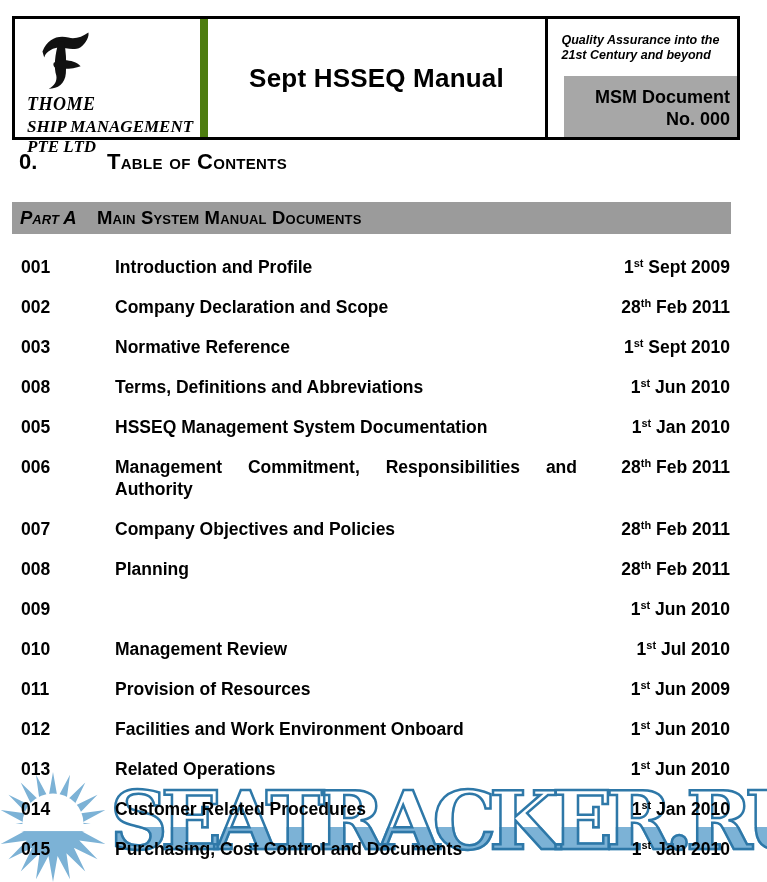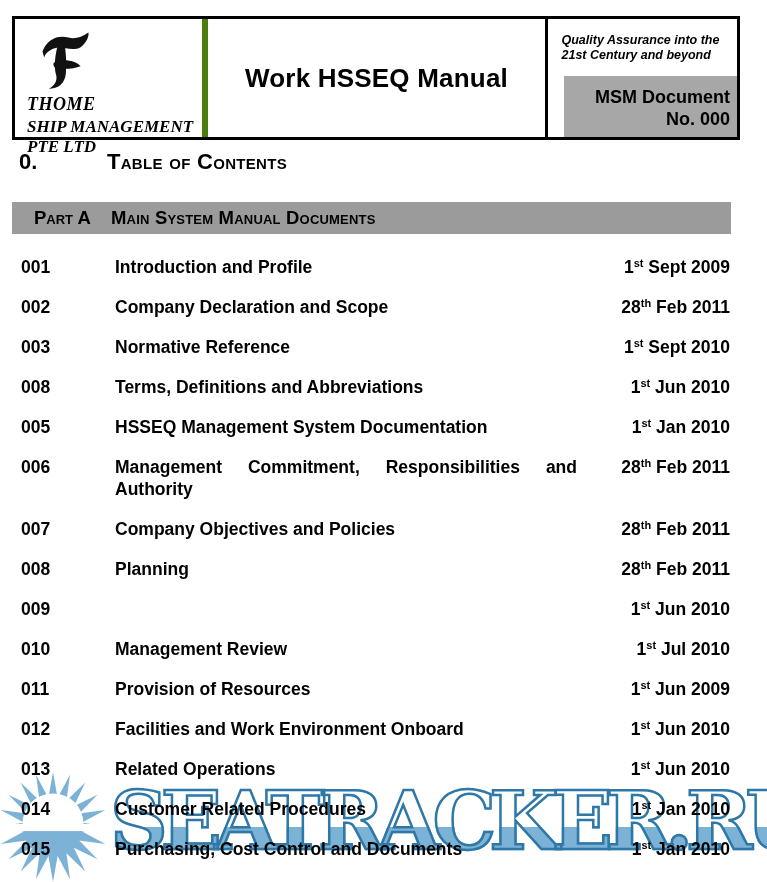--- a/index.html
+++ b/index.html
@@ -29,21 +29,21 @@
   }
 
   
   .content{position:absolute;inset:0;z-index:10;}
 
   
   .header-table{
     position:absolute;left:12px;top:16px;width:728px;height:124px;
     border:3px solid #000;display:flex;background:transparent;
   }
-  .logo-cell{width:193px;border-right:6px solid #4d7c0f;padding:8px 0 14px 12px;}
+  .logo-cell{width:193px;border-right:8px solid #4d7c0f;padding:8px 0 14px 12px;}
   .logo-t{display:block;margin:2px 0 0 12px;}
   .logo-name{
     font-family:"Liberation Serif",serif;font-style:italic;font-weight:bold;
     font-size:18px;margin-top:1px;letter-spacing:0.5px;
   }
   .logo-sub{
     font-family:"Liberation Serif",serif;font-style:italic;font-weight:bold;
     font-size:17px;margin-top:2px;
   }
   .title-cell{flex:1;display:flex;align-items:center;justify-content:center;}
@@ -70,21 +70,21 @@
   .toc-heading .sec-num{width:88px;}
   .toc-heading .sec-title{font-variant:small-caps;letter-spacing:0.3px;}
 
   
   .part-bar{
     position:absolute;left:12px;top:202px;width:719px;height:32px;
     background:var(--bar-gray);
     display:flex;align-items:center;
     font-weight:bold;font-size:18.5px;font-variant:small-caps;
   }
-  .part-label{margin-left:22px;width:77px;}
+  .part-label{margin-left:8px;width:77px;font-style:italic;}
   .part-title{letter-spacing:0.2px;}
 
   
   .toc-list{position:absolute;left:21px;top:256px;width:709px;}
   .toc-row{
     display:flex;align-items:flex-start;
     font-weight:bold;font-size:17.5px;line-height:22px;
     margin-bottom:18px;
   }
   .toc-col-num{width:94px;flex:none;}
@@ -110,21 +110,21 @@
     <div class="logo-cell">
       <svg class="logo-t" width="52" height="64" viewBox="0 0 60 66">
         <path d="M4 22 C10 7 22 3 34 6 C42 8 50 5 57 0 C58 4 55 12 48 17 C38 23 24 14 14 20 C10 22 7 25 6 29 Z" fill="#111"></path>
         <path d="M23 10 C18 26 17 41 20 50 C21 56 18 62 11 65 C22 65 30 59 31 47 C32 33 31 21 29 11 Z" fill="#111"></path>
         <path d="M17 35 C27 30 41 32 48 39 C41 42 27 43 19 41 C17 40 16 37 17 35 Z" fill="#111"></path>
       </svg>
       <div class="logo-name">THOME</div>
       <div class="logo-sub">SHIP MANAGEMENT PTE LTD</div>
     </div>
     <div class="title-cell">
-      <span class="doc-title">Work HSSEQ Manual</span>
+      <span class="doc-title">Sept HSSEQ Manual</span>
     </div>
     <div class="right-cell">
       <div class="qa-tagline">
         <span>Quality Assurance into the 21st Century and beyond</span>
       </div>
       <div class="msm-box">
         <div>MSM Document</div>
         <div>No. 000</div>
       </div>
     </div>

